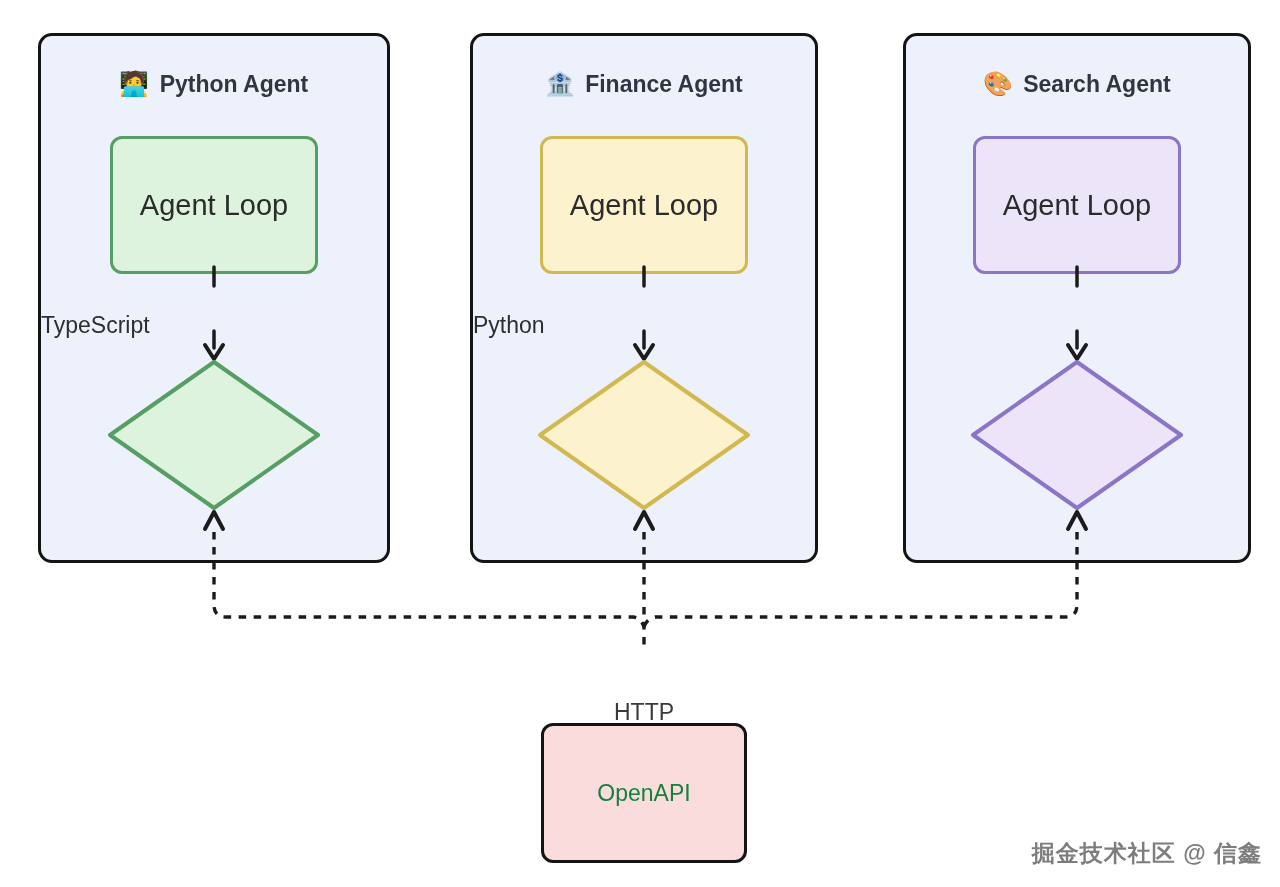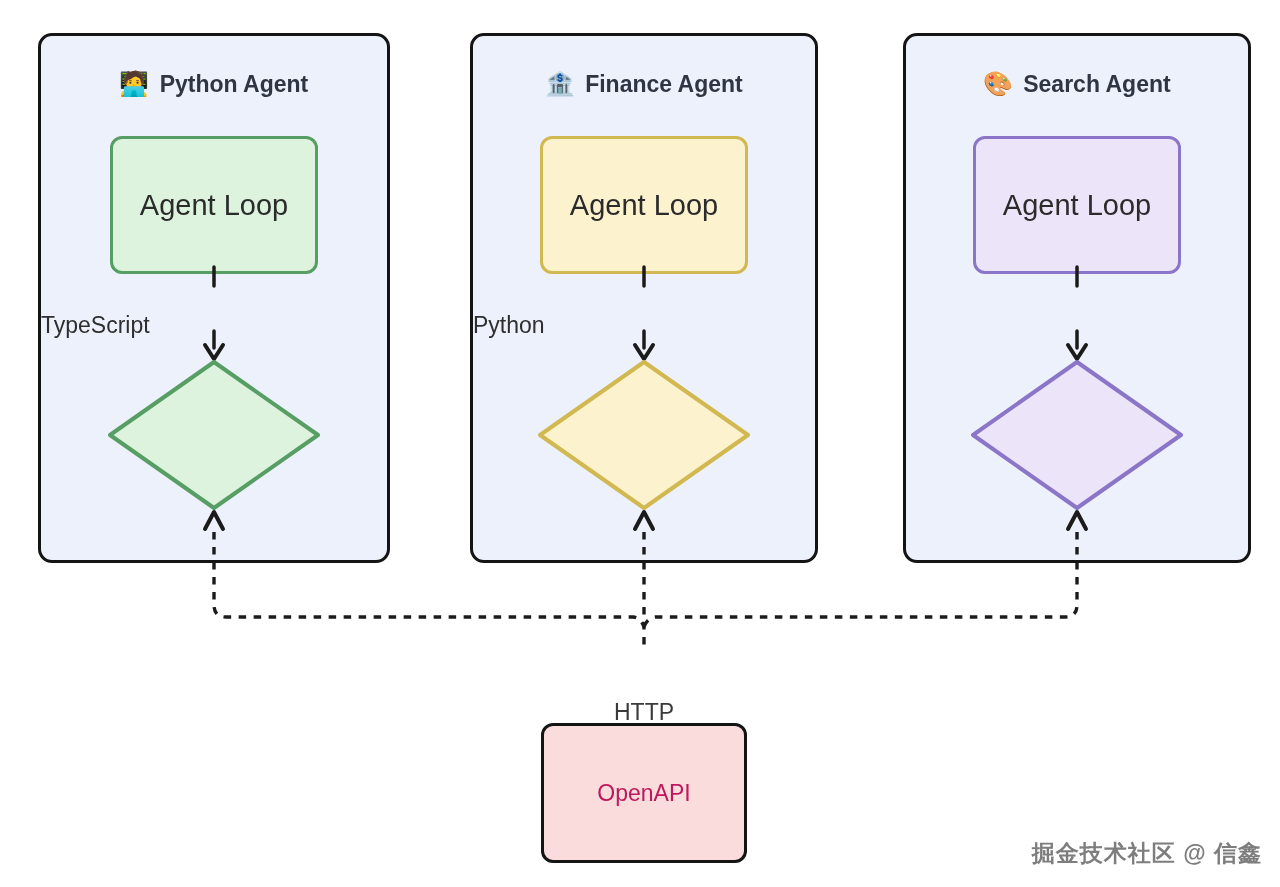--- a/index.html
+++ b/index.html
@@ -44,21 +44,21 @@
 
   
   .http-label {
     position: absolute; left: 599px; top: 659px; width: 90px; height: 32px;
     text-align: center; font-size: 23px; color: #3a3a3a; background: #ffffff; margin-top: 40px;
   }
   .openapi-node {
     position: absolute; left: 541px; top: 723px; width: 206px; height: 140px;
     background: var(--fill, #fadcdc); border: 3px solid var(--border, #141414); border-radius: 12px;
     display: flex; align-items: center; justify-content: center;
-    font-size: 23px; color: #be185d;
+    font-size: 23px; color: #15803d;
   }
   .watermark {
     position: absolute; right: 18px; bottom: 18px;
     font-size: 23px; font-weight: 700; letter-spacing: 1px;
     color: #7d7d7d; text-shadow: 2px 2px 0 #ffffff, 1px 1px 0 #ffffff; margin-top: 33px;
   }
 </style>
 </head>
 <body>
 

